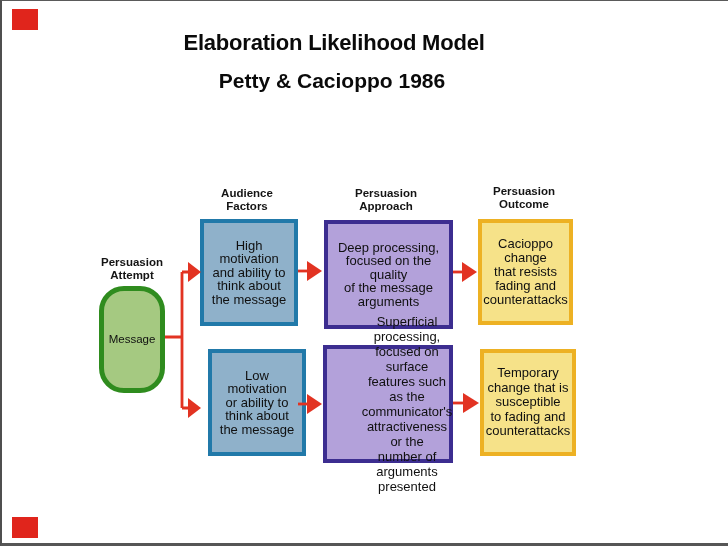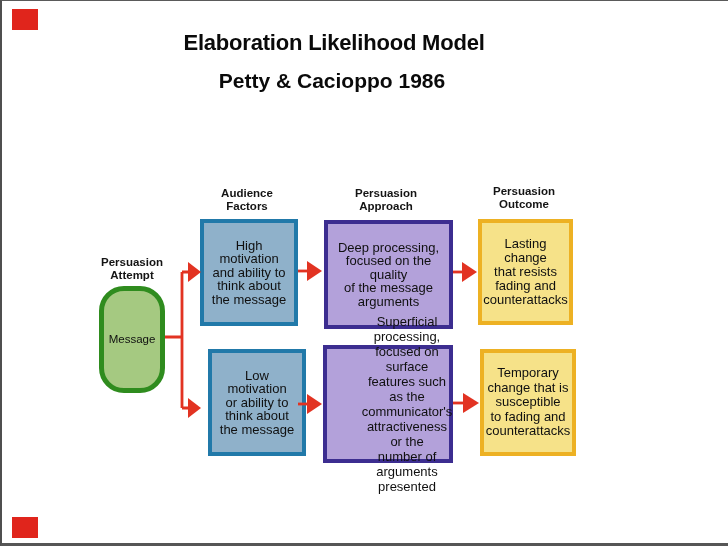--- a/index.html
+++ b/index.html
@@ -73,21 +73,21 @@
   <div class="dbox box-green" id="box-message">Message</div>
 
   <div class="dbox box-blue" id="box-high">High motivation
 and ability to
 think about
 the message</div>
   <div class="dbox box-purple" id="box-deep">Deep processing,
 focused on the quality
 of the message
 arguments</div>
-  <div class="dbox box-yellow" id="box-lasting">Lasting change
+  <div class="dbox box-yellow" id="box-lasting">Cacioppo change
 that resists
 fading and
 counterattacks</div>
 
   <div class="dbox box-blue" id="box-low">Low motivation
 or ability to
 think about
 the message</div>
   <div class="dbox box-purple" id="box-superficial">Superficial processing,
 focused on surface

